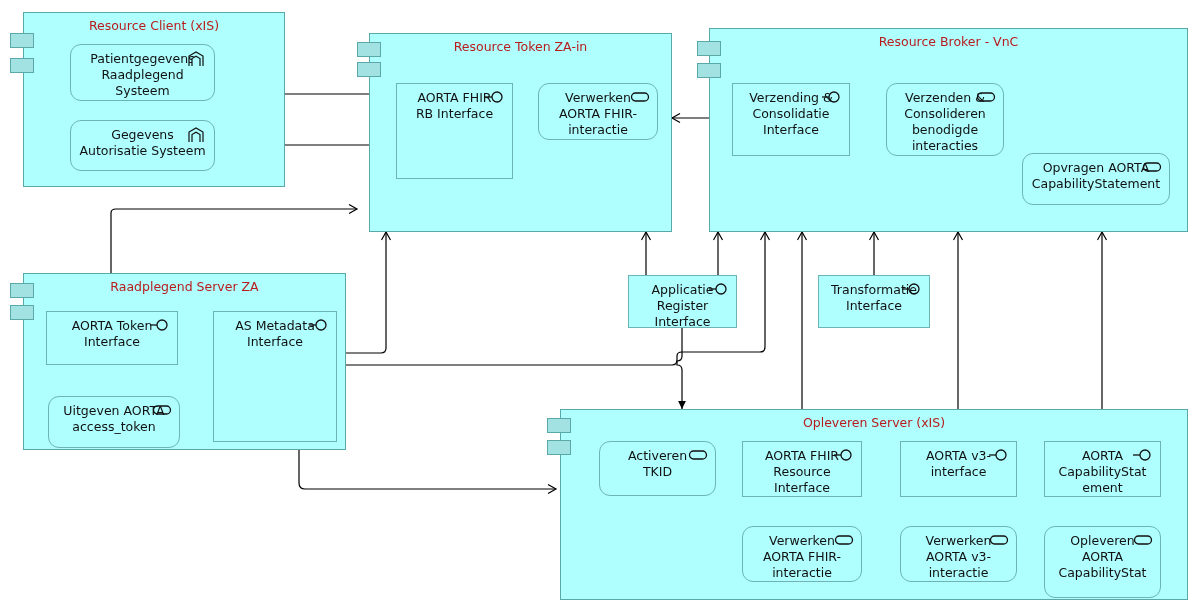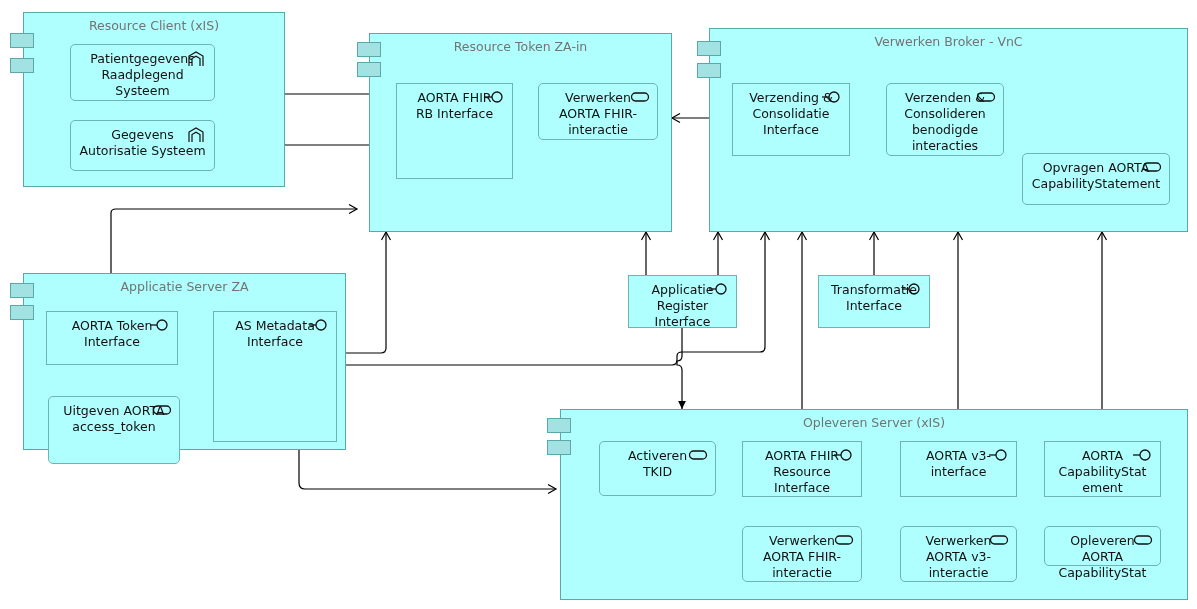--- a/index.html
+++ b/index.html
@@ -25,21 +25,21 @@
     border: 1px solid #5AA8A8;
     box-sizing: border-box;
   }
   .component > .comp-title {
     position: absolute;
     top: 5px;
     left: 0;
     right: 0;
     text-align: center;
     font-size: 12.5px;
-    color: #737373;
+    color: #b91c1c;
     line-height: 15px;
   }
   
   .tab {
     position: absolute;
     width: 24px;
     height: 15px;
     background: #A2E2E2;
     border: 1px solid #5AA8A8;
     box-sizing: border-box;
@@ -49,21 +49,21 @@
     position: absolute;
     background: #AFFFFF;
     border: 1px solid #6FB4B4;
     box-sizing: border-box;
   }
   
   .func {
     position: absolute;
     background: #AFFFFF;
     border: 1px solid #6FB4B4;
-    border-radius: 5px;
+    border-radius: 11px;
     box-sizing: border-box;
   }
   .el-label {
     position: absolute;
     left: 6px;
     right: 6px;
     top: 6px;
     text-align: center;
     font-size: 12.5px;
     line-height: 16px;
@@ -206,21 +206,21 @@
 AORTA FHIR-
 interactie</div>
     <div class="icon-box">
       <svg width="20" height="14" viewBox="0 0 20 14">
         <rect x="1.5" y="3" width="17" height="8" rx="4" ry="4" fill="none" stroke="#111" stroke-width="1.3"></rect>
       </svg>
     </div>
   </div>
 
   <div class="component" style="left:709px; top:28px; width:479px; height:204px;">
-    <div class="comp-title">Verwerken Broker - VnC</div>
+    <div class="comp-title">Resource Broker - VnC</div>
   </div>
   <div class="tab" style="left:697px; top:41px;"></div>
   <div class="tab" style="left:697px; top:63px;"></div>
 
   <div class="iface" style="left:732px; top:83px; width:118px; height:73px;">
     <div class="el-label">Verzending &amp;
 Consolidatie
 Interface</div>
     <div class="icon-box">
       <svg width="20" height="14" viewBox="0 0 20 14">
@@ -246,21 +246,21 @@
 benodigde
 interacties</div>
     <div class="icon-box">
       <svg width="20" height="14" viewBox="0 0 20 14">
         <rect x="1.5" y="3" width="17" height="8" rx="4" ry="4" fill="none" stroke="#111" stroke-width="1.3"></rect>
       </svg>
     </div>
   </div>
 
   <div class="component" style="left:23px; top:273px; width:323px; height:177px;">
-    <div class="comp-title">Applicatie Server ZA</div>
+    <div class="comp-title">Raadplegend Server ZA</div>
   </div>
   <div class="tab" style="left:10px; top:283px;"></div>
   <div class="tab" style="left:10px; top:305px;"></div>
 
   <div class="iface" style="left:46px; top:311px; width:132px; height:54px;padding-left:28px;">
     <div class="el-label">AORTA Token
 Interface</div>
     <div class="icon-box">
       <svg width="20" height="14" viewBox="0 0 20 14">
         <line x1="0" y1="7" x2="7" y2="7" stroke="#111" stroke-width="1.3"></line>
@@ -273,21 +273,21 @@
     <div class="el-label">AS Metadata
 Interface</div>
     <div class="icon-box">
       <svg width="20" height="14" viewBox="0 0 20 14">
         <line x1="0" y1="7" x2="7" y2="7" stroke="#111" stroke-width="1.3"></line>
         <circle cx="12" cy="7" r="5" fill="none" stroke="#111" stroke-width="1.3"></circle>
       </svg>
     </div>
   </div>
 
-  <div class="func" style="left:48px; top:396px; width:132px; height:68px;">
+  <div class="func" style="left:48px; top:396px; width:132px; height:52px;">
     <div class="el-label">Uitgeven AORTA
 access_token</div>
     <div class="icon-box">
       <svg width="20" height="14" viewBox="0 0 20 14">
         <rect x="1.5" y="3" width="17" height="8" rx="4" ry="4" fill="none" stroke="#111" stroke-width="1.3"></rect>
       </svg>
     </div>
   </div>
 
   <div class="iface" style="left:628px; top:275px; width:109px; height:53px;">
@@ -379,21 +379,21 @@
     <div class="el-label">Verwerken
 AORTA v3-
 interactie</div>
     <div class="icon-box">
       <svg width="20" height="14" viewBox="0 0 20 14">
         <rect x="1.5" y="3" width="17" height="8" rx="4" ry="4" fill="none" stroke="#111" stroke-width="1.3"></rect>
       </svg>
     </div>
   </div>
 
-  <div class="func" style="left:1044px; top:526px; width:117px; height:40px;">
+  <div class="func" style="left:1044px; top:526px; width:117px; height:72px;">
     <div class="el-label">Opleveren
 AORTA
 CapabilityStat</div>
     <div class="icon-box">
       <svg width="20" height="14" viewBox="0 0 20 14">
         <rect x="1.5" y="3" width="17" height="8" rx="4" ry="4" fill="none" stroke="#111" stroke-width="1.3"></rect>
       </svg>
     </div>
   </div>
 

